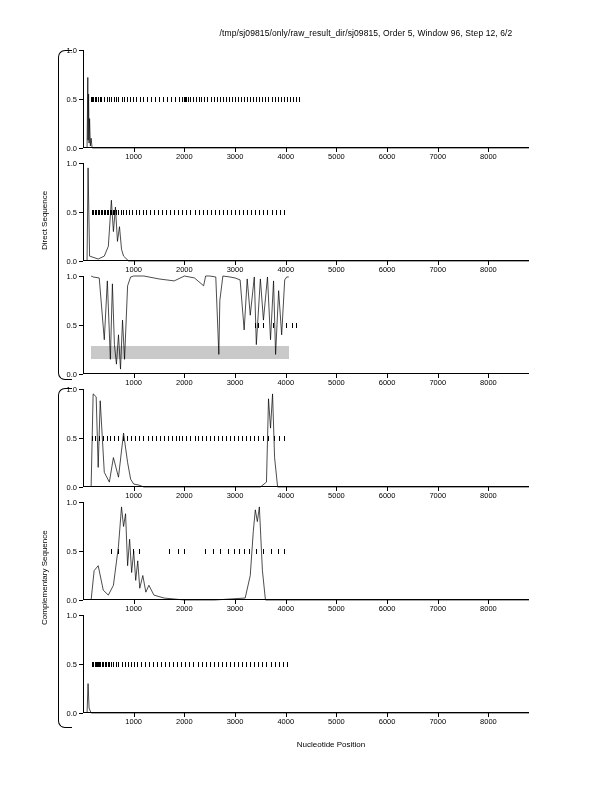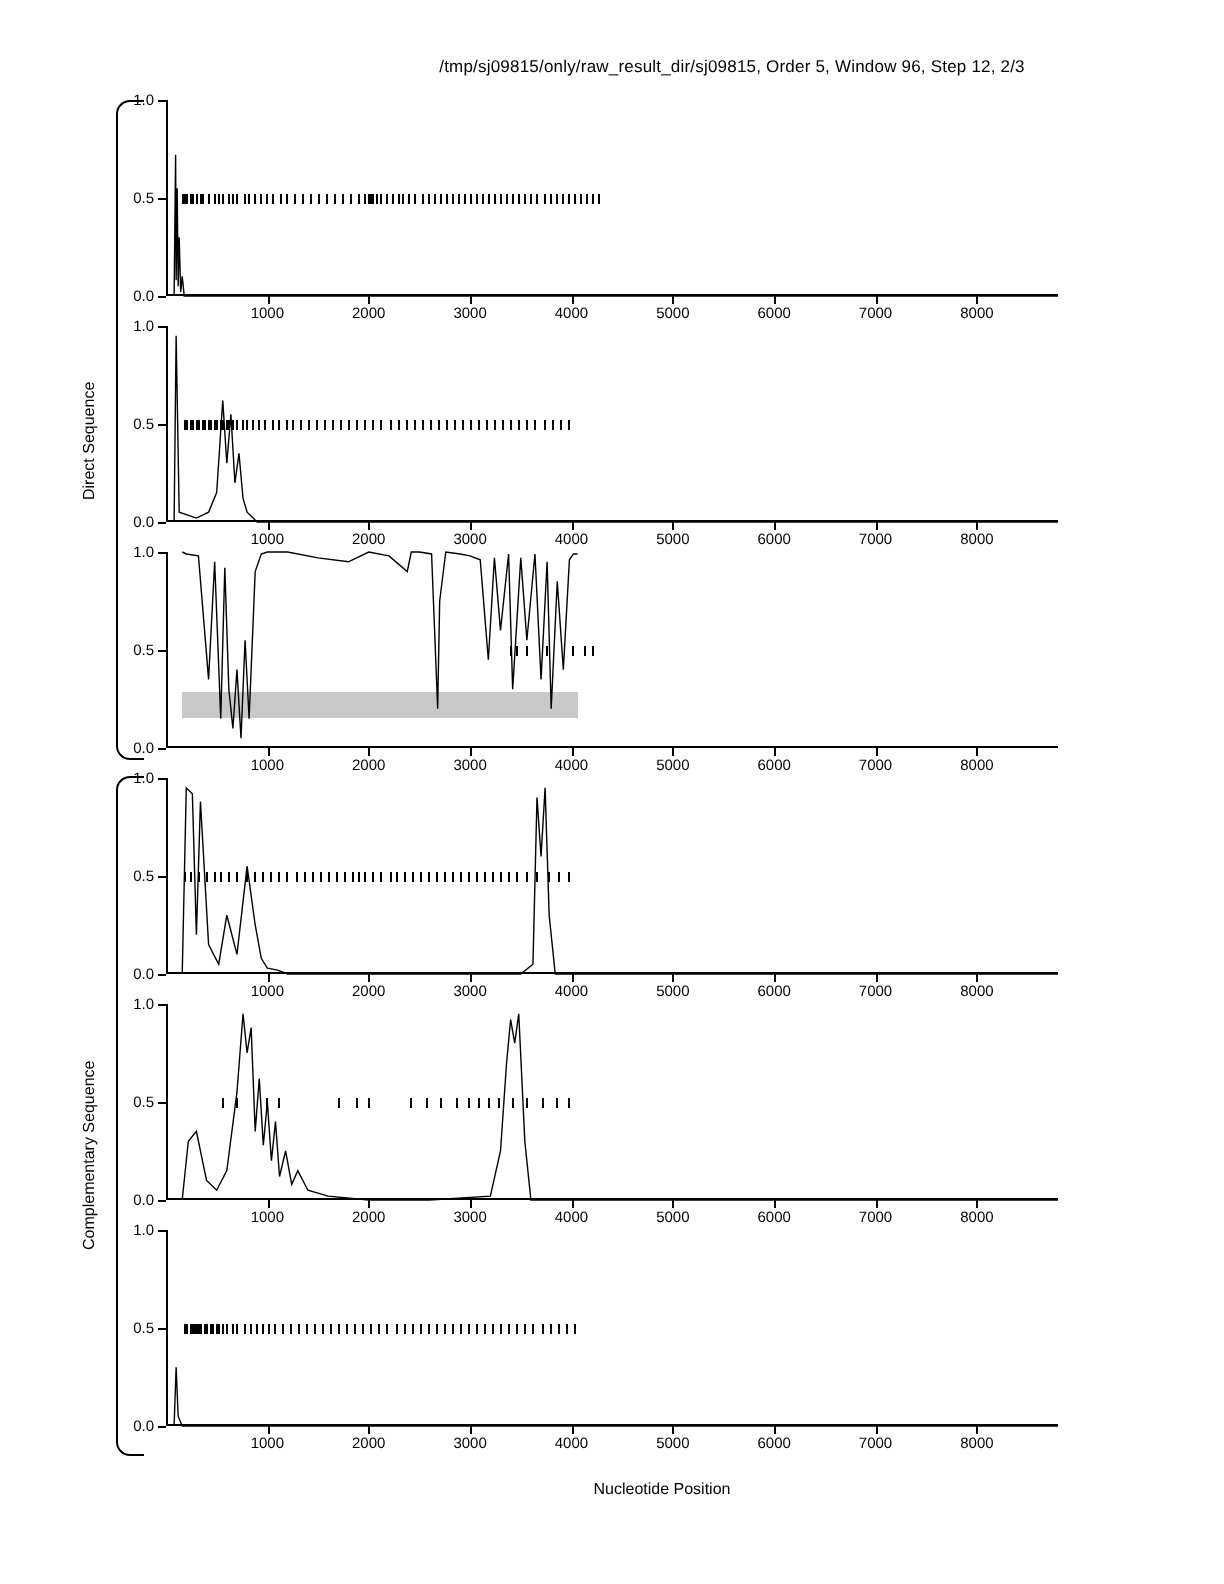--- a/index.html
+++ b/index.html
@@ -126,21 +126,21 @@
     height: 5px;
     background: #000;
     display: block;
   }
 </style>
 </head>
 <body>
 
 <div id="root">
 
-  <div class="title">/tmp/sj09815/only/raw_result_dir/sj09815, Order 5, Window 96, Step 12, 2/3</div>
+  <div class="title">/tmp/sj09815/only/raw_result_dir/sj09815, Order 5, Window 96, Step 12, 6/2</div>
 
   <div class="brace" style="top:50px;height:330px;"></div>
   <div class="brace" style="top:388px;height:340px;"></div>
 
   <div class="axis-title-y" style="left:40px;top:250px;">Direct Sequence</div>
   <div class="axis-title-y" style="left:40px;top:625px;">Complementary Sequence</div>
 
   <div class="axis-title-x" style="top:740px;">Nucleotide Position</div>
 
   <div id="panels">

